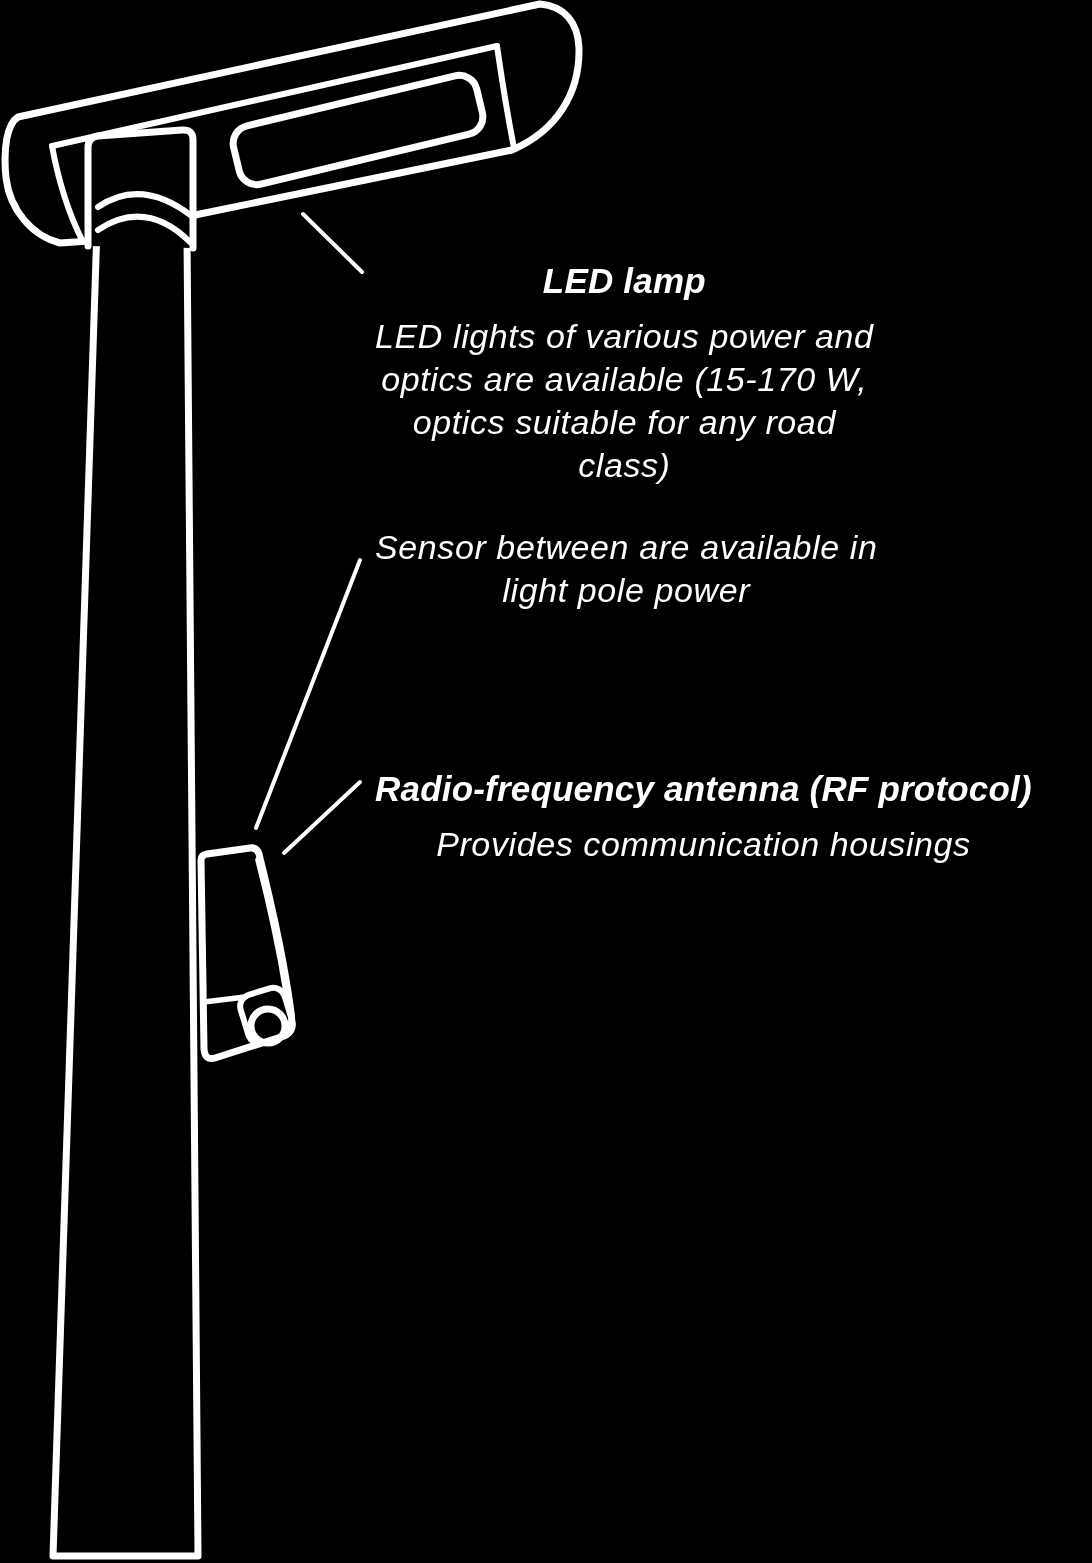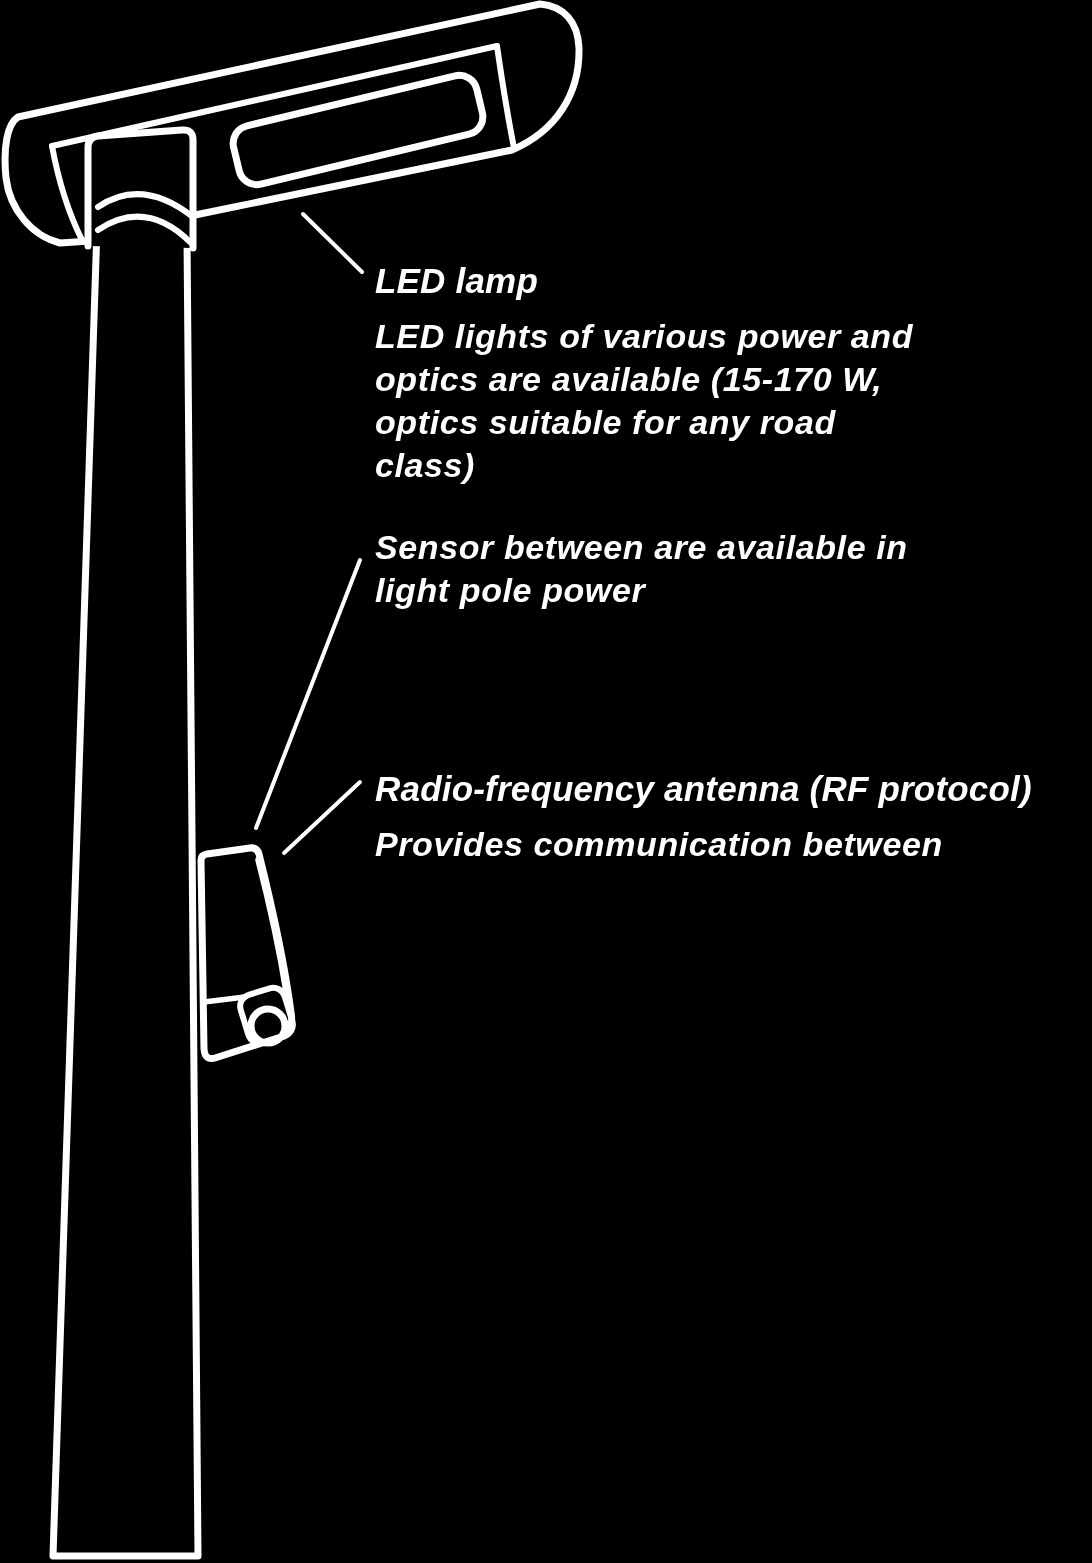--- a/index.html
+++ b/index.html
@@ -18,32 +18,33 @@
   .drawing {
     position: absolute;
     left: 0;
     top: 0;
   }
   .annotation {
     position: absolute;
     left: 375px;
     color: #ffffff;
     font-style: italic;
+    text-align: center;
   }
   .annotation-title {
     font-size: 35px;
     font-weight: 700;
     line-height: 44px;
     letter-spacing: 0.2px;
     margin: 0 0 12px 0;
     white-space: nowrap;
   }
   .annotation-line {
     font-size: 34px;
-    font-weight: 700;
+    font-weight: 400;
     line-height: 43px;
     letter-spacing: 0.6px;
     white-space: nowrap;
   }
   #annotation-led-lamp    { top: 259px; }
   #annotation-motion      { top: 526px; }
   #annotation-rf          { top: 755px; margin-top: 12px; }
 </style>
 </head>
 <body>
@@ -93,16 +94,16 @@
     <div class="annotation-line">class)</div>
   </div>
 
   <div class="annotation" id="annotation-motion">
     <div class="annotation-line">Sensor between are available in</div>
     <div class="annotation-line">light pole power</div>
   </div>
 
   <div class="annotation" id="annotation-rf">
     <div class="annotation-title">Radio-frequency antenna (RF protocol)</div>
-    <div class="annotation-line">Provides communication between</div>
+    <div class="annotation-line">Provides communication housings</div>
   </div>
 
 </div>
 
 </body></html>

